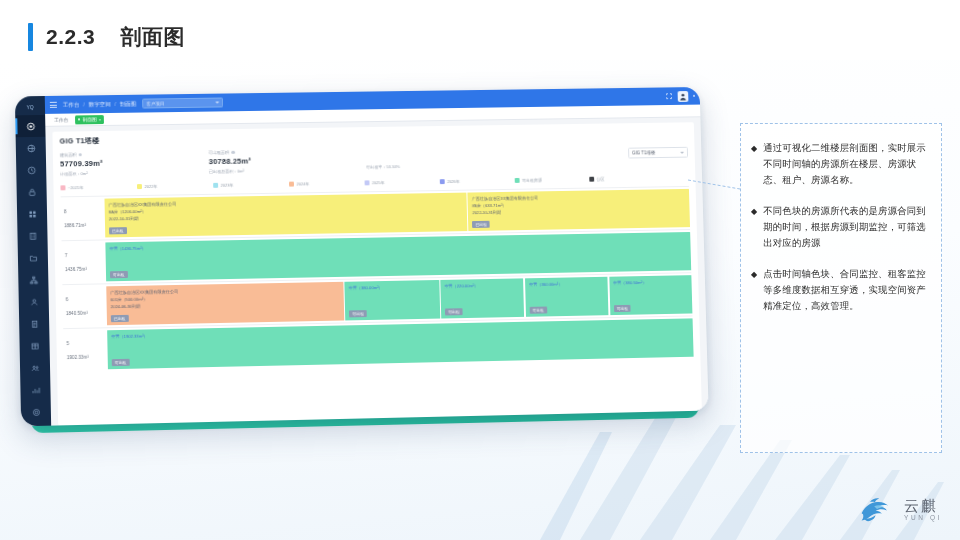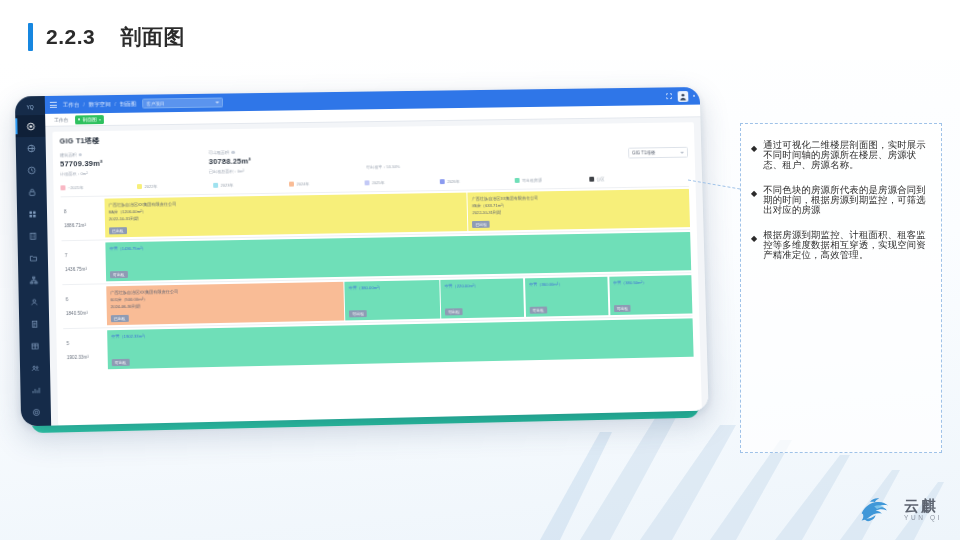--- a/index.html
+++ b/index.html
@@ -155,28 +155,28 @@
   
   .notes {
     position: absolute; left: 740px; top: 123px; width: 202px; height: 330px; z-index: 6;
     border: 1px dashed #9fc2e8; background: rgba(255,255,255,.72);
     padding: 16px 12px 0 10px;
   }
   .note {
     display: flex; gap: 6px; margin-bottom: 15px;
   }
   .note .dia { color: #2b2b2b; font-size: 8px; line-height: 17px; flex: 0 0 auto; }
-  .note p { font-size: 9.4px; line-height: 10px; color: #2b2b2b; letter-spacing: .2px; }
+  .note p { font-size: 9.4px; line-height: 16px; color: #2b2b2b; letter-spacing: .2px; }
   .connector { position: absolute; left: 688px; top: 178px; width: 56px; height: 14px; z-index: 5; }
 
   
   .logo-wrap { position: absolute; right: 18px; bottom: 14px; display: flex; align-items: center; gap: 6px; z-index: 7; }
   .logo-mark { width: 42px; height: 34px; }
   .logo-txt { display: flex; flex-direction: column; align-items: flex-start; }
-  .logo-cn { font-size: 15px; font-weight: bold; color: #5d6470; letter-spacing: 2px; line-height: 16px; }
+  .logo-cn { font-size: 15px; font-weight: normal; color: #5d6470; letter-spacing: 2px; line-height: 16px; }
   .logo-en { font-size: 6.5px; color: #8d94a0; letter-spacing: 2.6px; }
 </style>
 </head>
 <body>
 
 <div class="bg-sweep"></div>
 
 <svg class="bg-beams" viewBox="0 0 420 170" preserveAspectRatio="none">
   <g fill="#cfe0ef" opacity="0.55">
     <polygon points="40,170 120,40 140,40 70,170"></polygon>
@@ -529,21 +529,21 @@
   <div class="note">
     <span class="dia">◆</span>
     <p>通过可视化二维楼层剖面图，实时展示不同时间轴的房源所在楼层、房源状态、租户、房源名称。</p>
   </div>
   <div class="note">
     <span class="dia">◆</span>
     <p>不同色块的房源所代表的是房源合同到期的时间，根据房源到期监控，可筛选出对应的房源</p>
   </div>
   <div class="note">
     <span class="dia">◆</span>
-    <p>根据房源到期监控、计租面积、租客监控等多维度数据相互穿透，实现空间资产精准定位，高效管理。</p>
+    <p>点击时间轴色块、合同监控、租客监控等多维度数据相互穿透，实现空间资产精准定位，高效管理。</p>
   </div>
 </div>
 
 <div class="logo-wrap">
   <svg class="logo-mark" viewBox="0 0 60 48">
     <g fill="#2f8fd6" opacity=".9">
       <path d="M8 30c4-9 12-15 22-16 7-.7 12 1.5 16 5-5-1-9-.6-13 1 5 .5 9 2.6 11 6-6-2.4-11-2-16 .6 4 .2 7 1.6 9 4-7-1.6-13 .2-18 5-3 2.8-6 4.6-11 4.8 2-2.4 3-5 2-9z"></path>
       <path d="M20 14c3-4 8-6 13-5-3 1.2-5 3-6 5.4-2-.8-4-.8-7-.4z"></path>
       <path d="M12 38c6 .4 11-1.4 16-5-1 3.4-3 6-7 7.6-4 1.6-7 1-9-2.6z"></path>
     </g>

